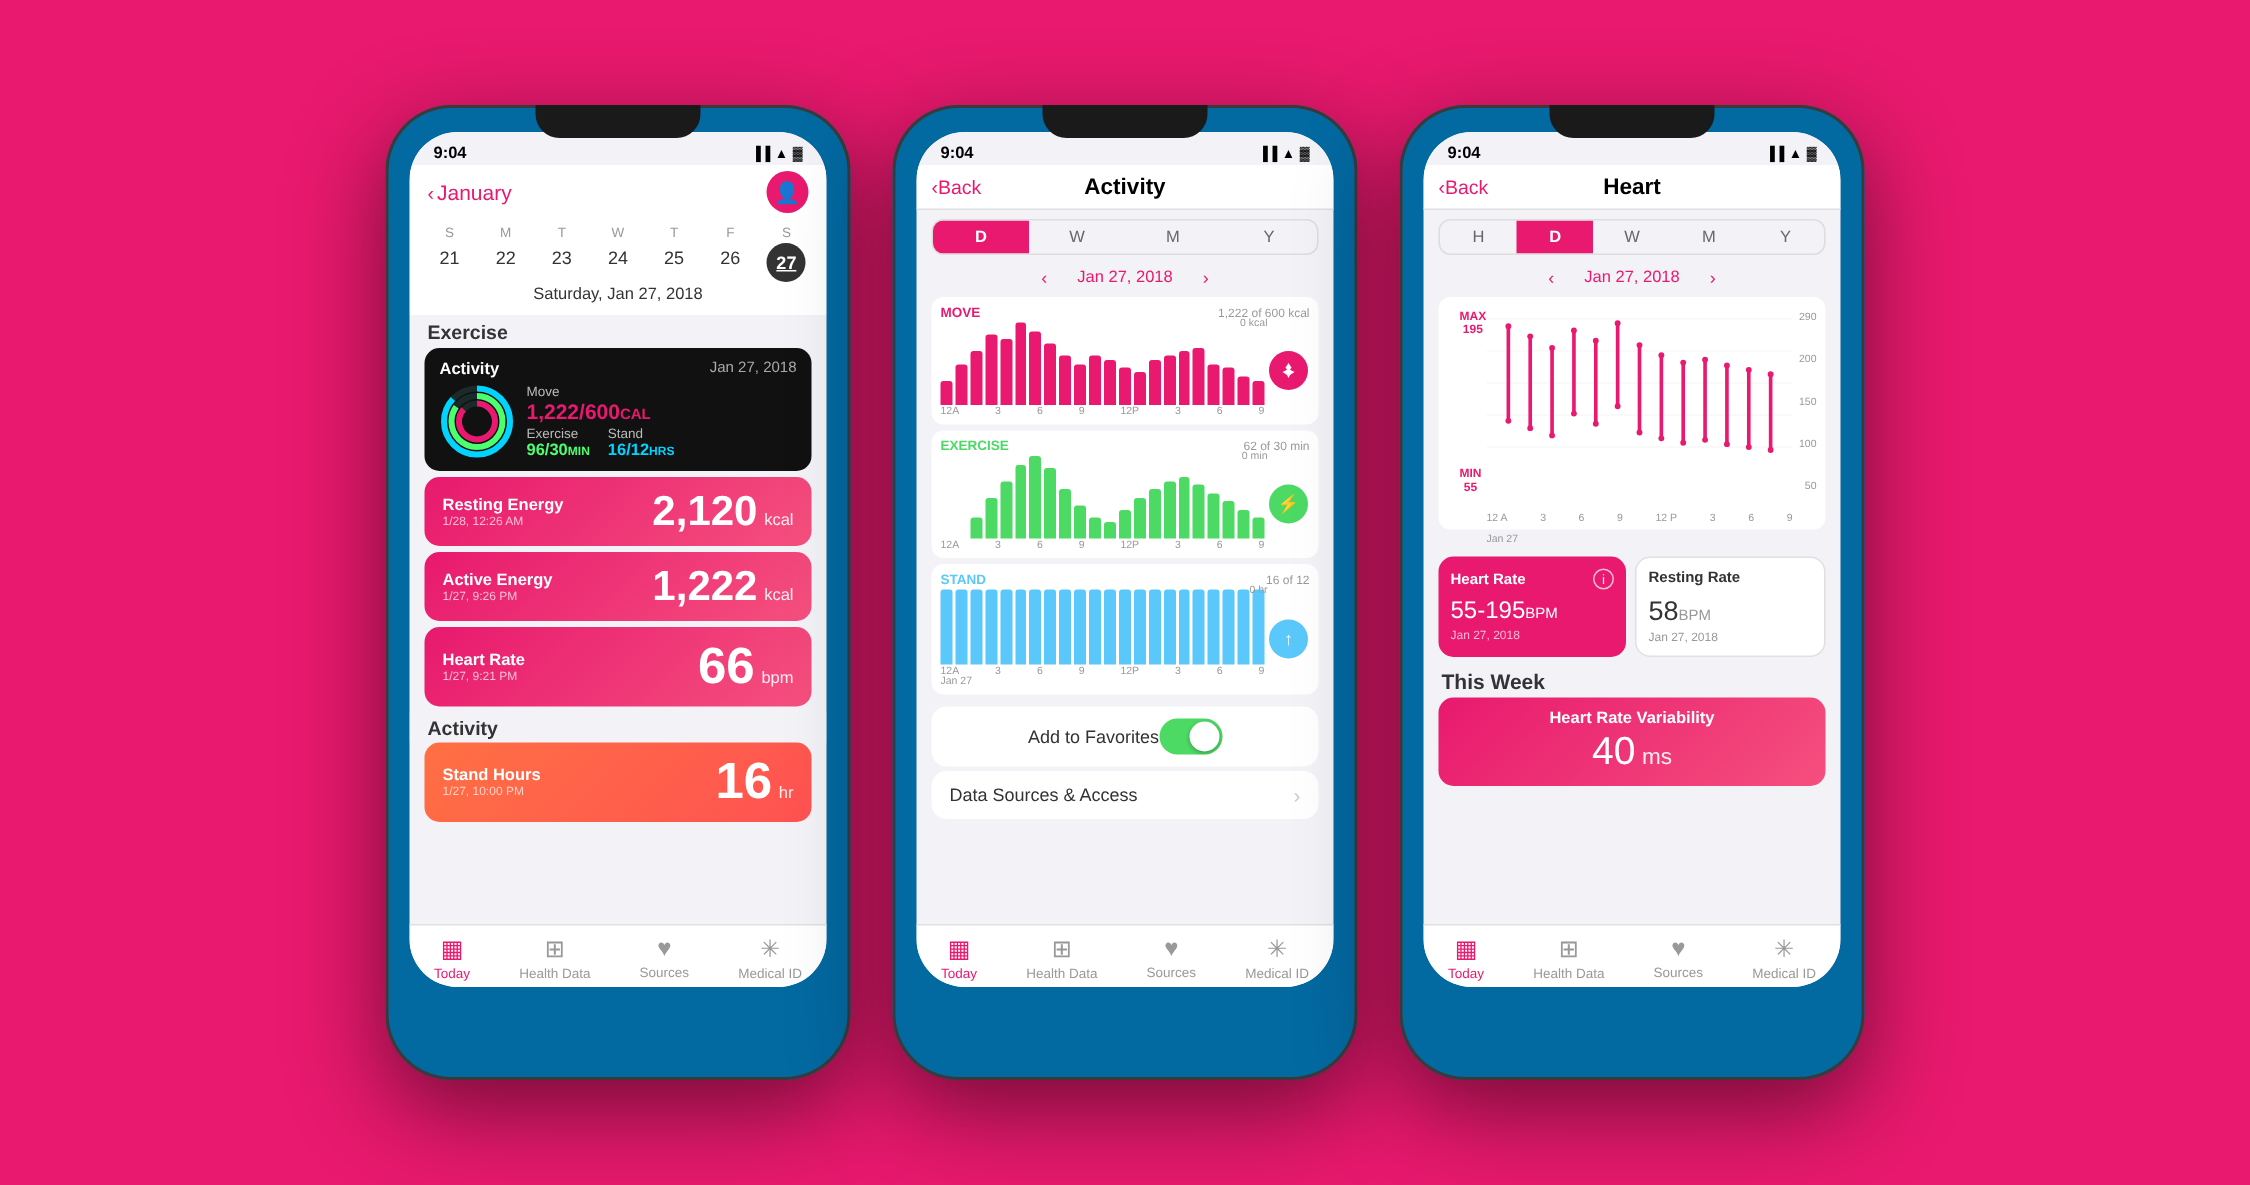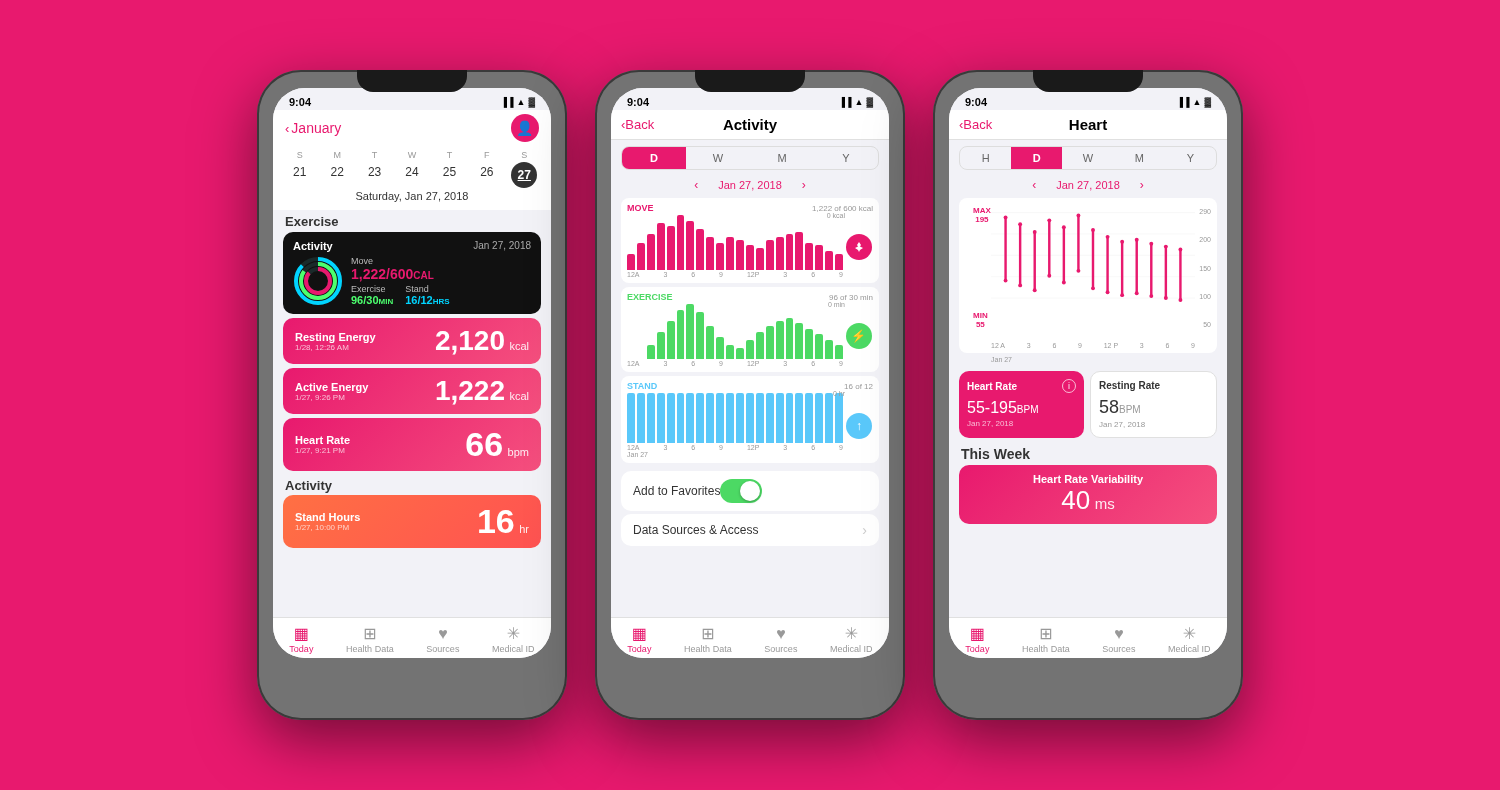--- a/index.html
+++ b/index.html
@@ -12,21 +12,21 @@
       justify-content: center;
       gap: 28px;
       font-family: -apple-system, BlinkMacSystemFont, 'Helvetica Neue', sans-serif;
       overflow: hidden;
     }
 
     
     .phone {
       width: 310px;
       height: 650px;
-      background: #737373;
+      background: #0369a1;
       border-radius: 44px;
       position: relative;
       box-shadow: 0 20px 60px rgba(0,0,0,0.5), inset 0 0 0 2px #3a3a3a;
       display: flex;
       flex-direction: column;
       align-items: center;
     }
     .phone-screen {
       width: 278px;
       height: 570px;
@@ -292,21 +292,21 @@
     .bar-move { background: #e8196e; }
     .bar-exercise { background: #4cd964; }
     .bar-stand { background: #5ac8fa; }
 
     .add-favorites {
       background: white;
       margin: 6px 10px 3px;
       border-radius: 10px;
       padding: 8px 12px;
       display: flex;
-      justify-content: flex-start;
+      justify-content: center;
       align-items: center;
     }
     .add-fav-label { font-size: 12px; color: #333; }
     .toggle {
       width: 42px;
       height: 24px;
       background: #4cd964;
       border-radius: 12px;
       position: relative;
     }
@@ -640,21 +640,21 @@
               </svg>
             </div>
           </div>
         </div>
         <div style="position:absolute;right:34px;top:14px;font-size:7px;color:#999;">0 kcal</div>
       </div>
 
       <div style="margin: 2px 10px; background: white; border-radius: 8px; padding: 5px 6px; position:relative;">
         <div style="display:flex;justify-content:space-between;align-items:center;margin-bottom:2px;">
           <span class="chart-label-exercise">EXERCISE</span>
-          <span class="chart-goal">96 of 30 min</span>
+          <span class="chart-goal">62 of 30 min</span>
         </div>
         <div style="display:flex;gap:2px;">
           <div style="flex:1;">
             <div class="bar-chart">
               <div class="bar bar-exercise" style="height:0%;"></div>
               <div class="bar bar-exercise" style="height:0%;"></div>
               <div class="bar bar-exercise" style="height:25%;"></div>
               <div class="bar bar-exercise" style="height:50%;"></div>
               <div class="bar bar-exercise" style="height:70%;"></div>
               <div class="bar bar-exercise" style="height:90%;"></div>

